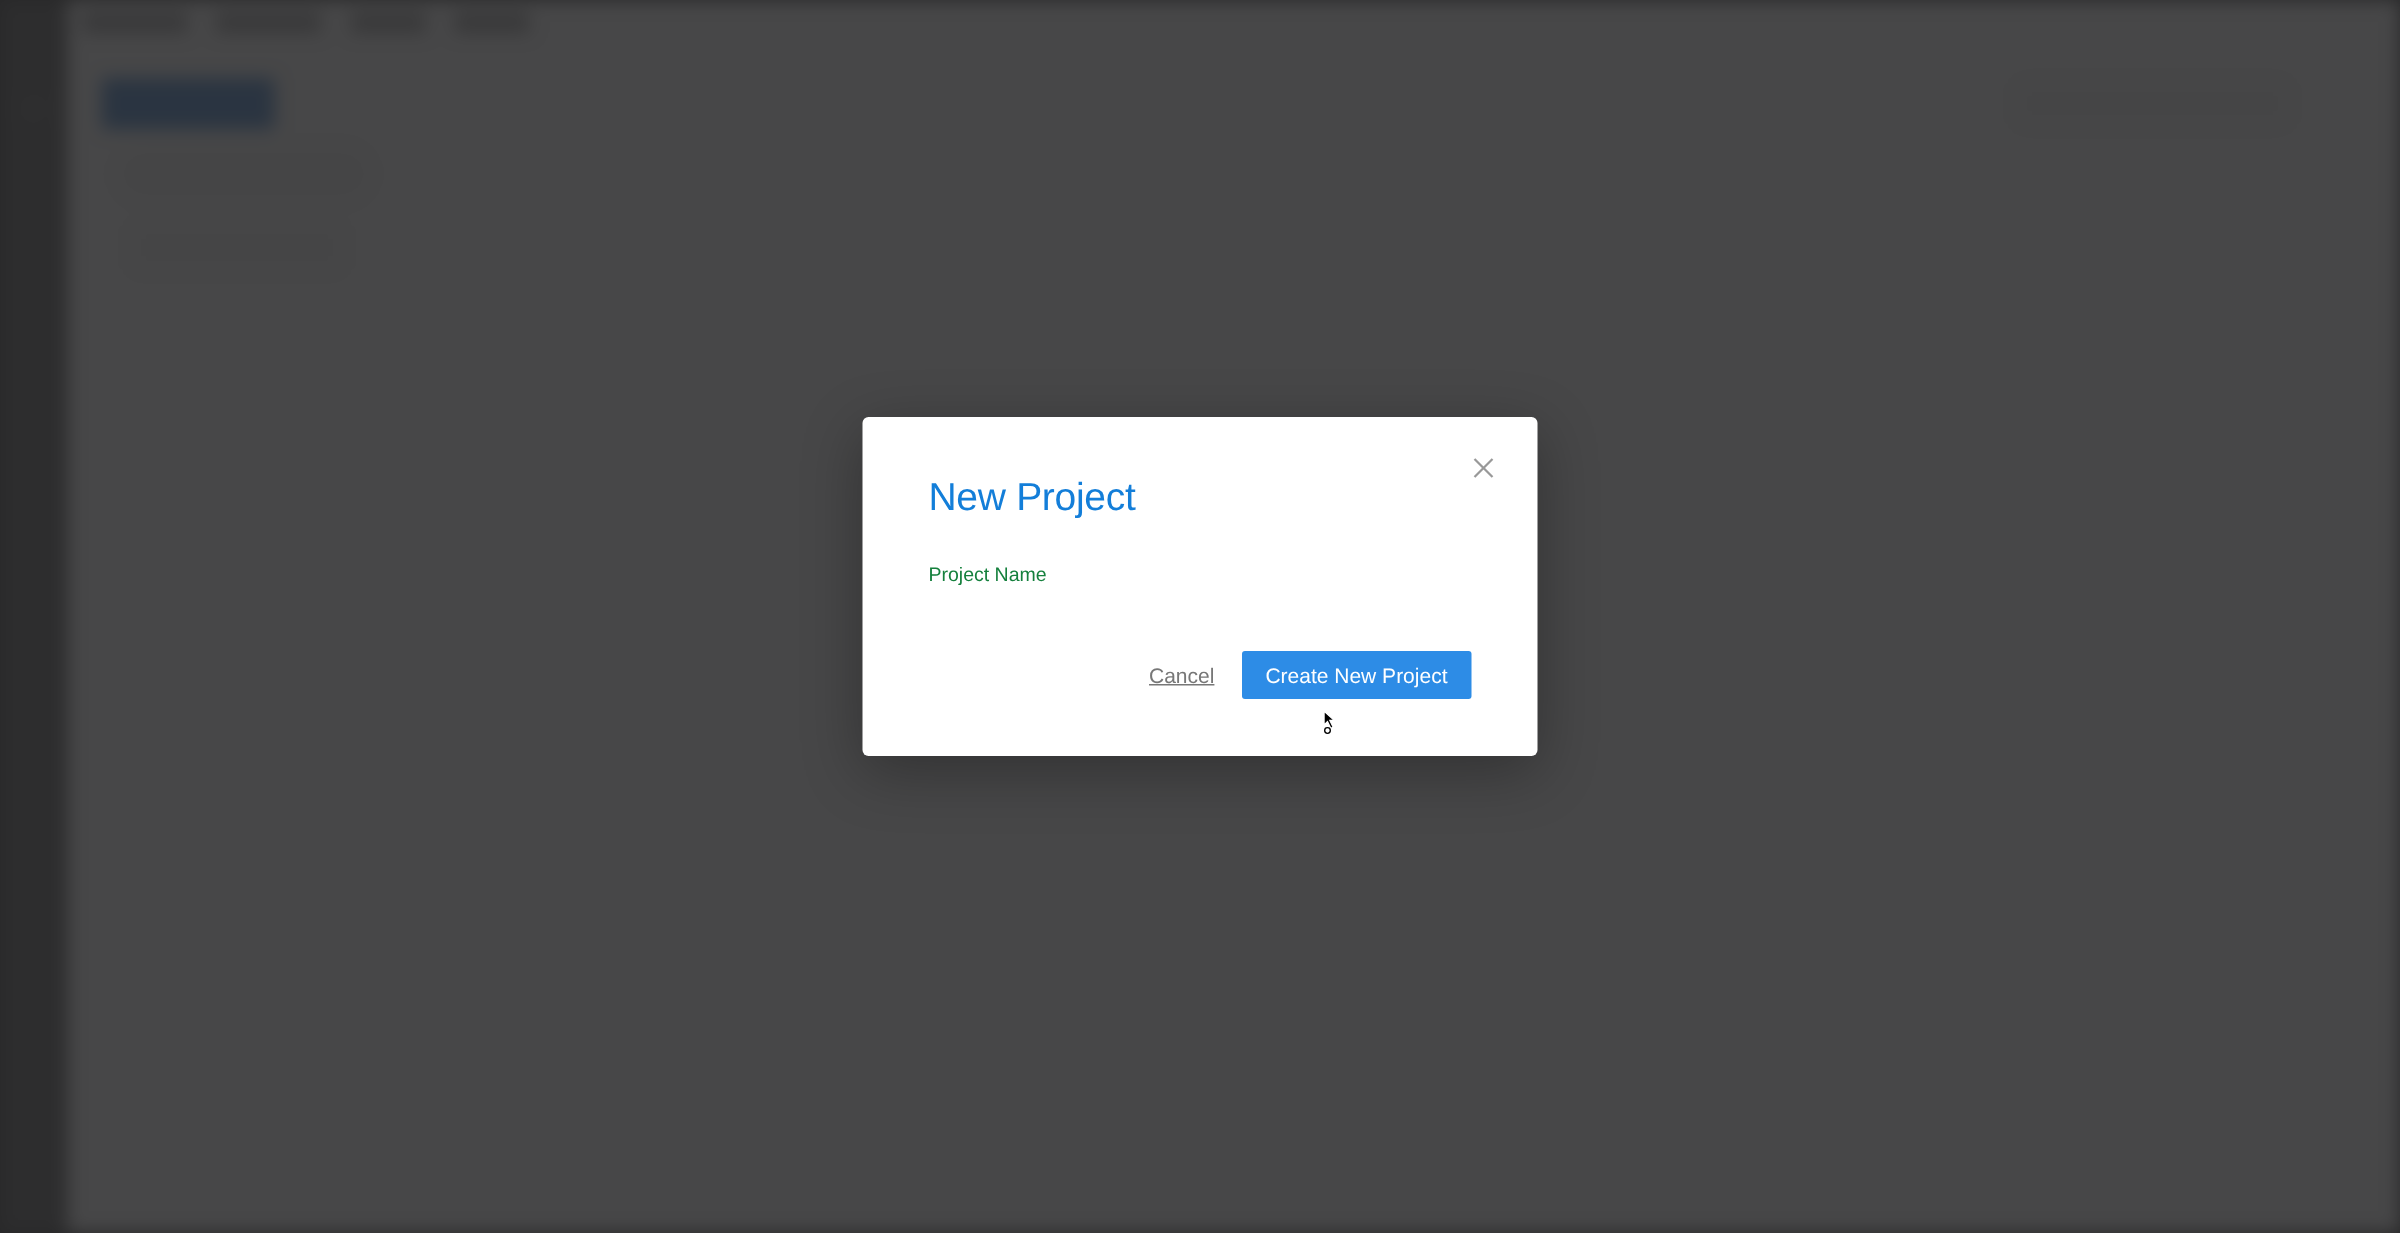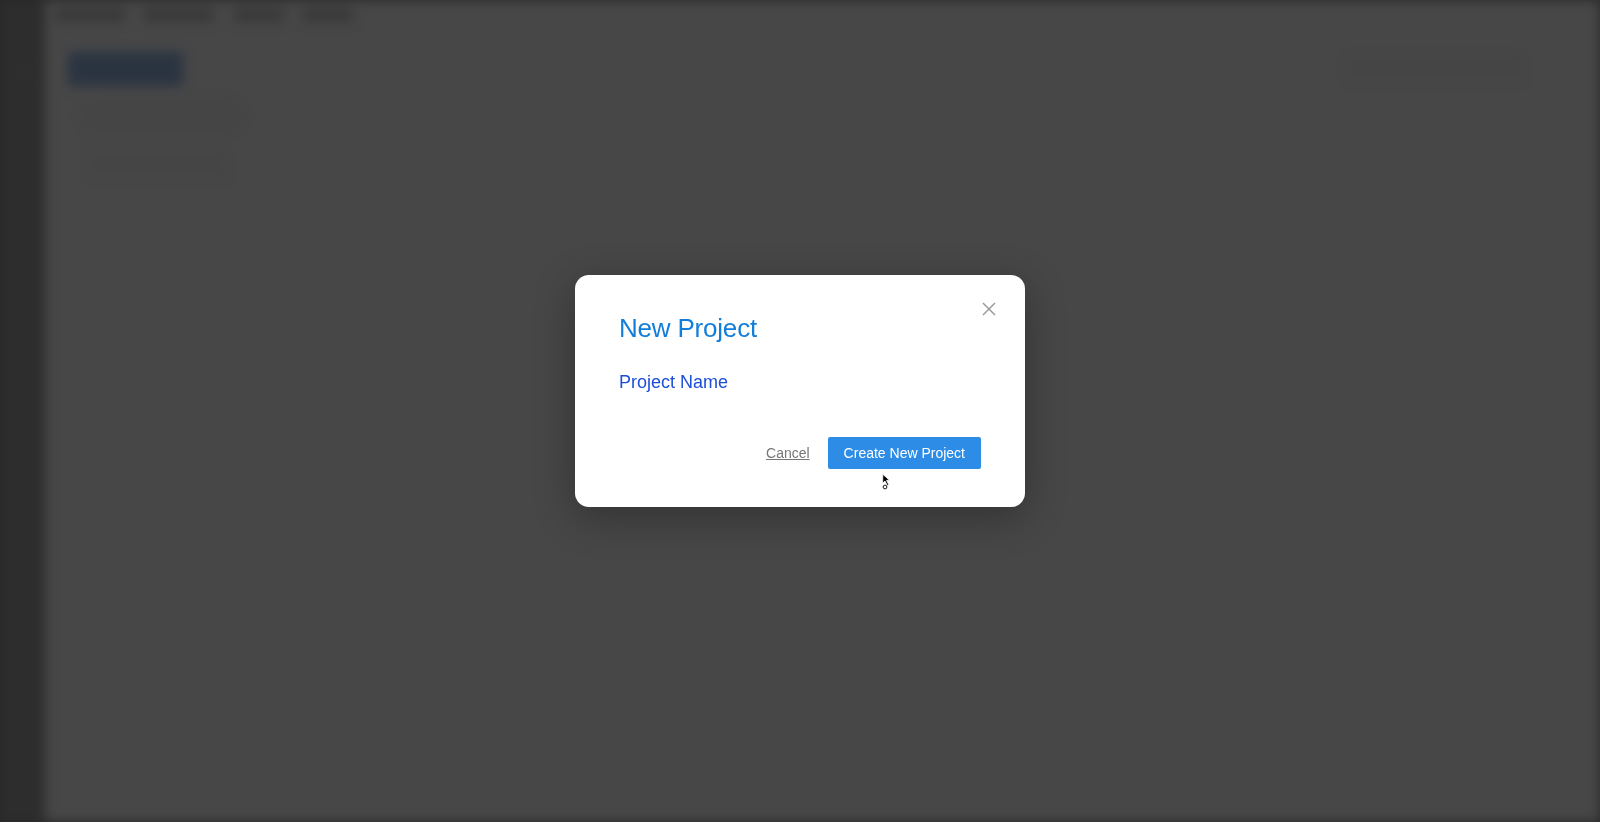--- a/index.html
+++ b/index.html
@@ -112,21 +112,21 @@
       height: 100%;
       background: rgba(45, 45, 47, 0.88);
       display: flex;
       align-items: center;
       justify-content: center;
     }
 
     .modal {
       background: #fff;
       width: 450px;
-      border-radius: 14px;
+      border-radius: 4px;
       box-shadow: 0 10px 40px rgba(0,0,0,0.3);
       padding: 38px 44px 38px 44px;
       position: relative;
       margin-top: -40px;
     }
 
     .modal-close {
       position: absolute;
       top: 24px;
       right: 26px;
@@ -146,22 +146,22 @@
 
     .modal-title {
       font-size: 26px;
       font-weight: 400;
       color: #137ed9;
       margin-bottom: 28px;
       letter-spacing: -0.2px;
     }
 
     .field-label {
-      font-size: 18px;
-      color: #1d4ed8;
+      font-size: 13px;
+      color: #15803d;
       margin-bottom: 10px;
       display: block;
     }
 
     .text-input {
       width: 100%;
       height: 32px;
       border: 1px solid #137ed9;
       border-radius: 2px;
       padding: 0 10px;

